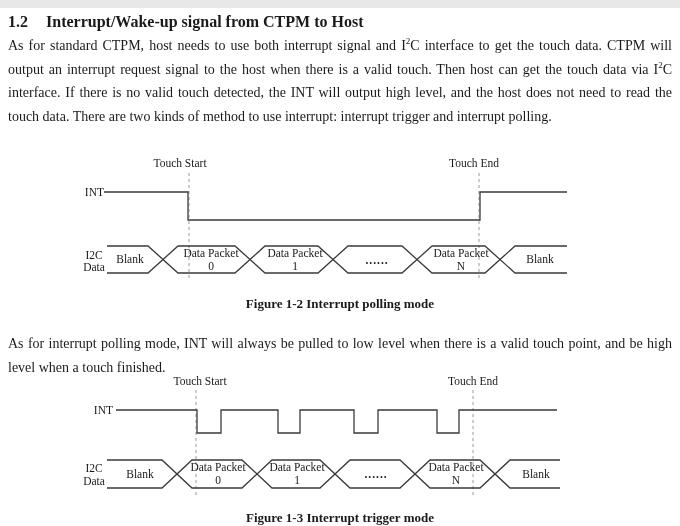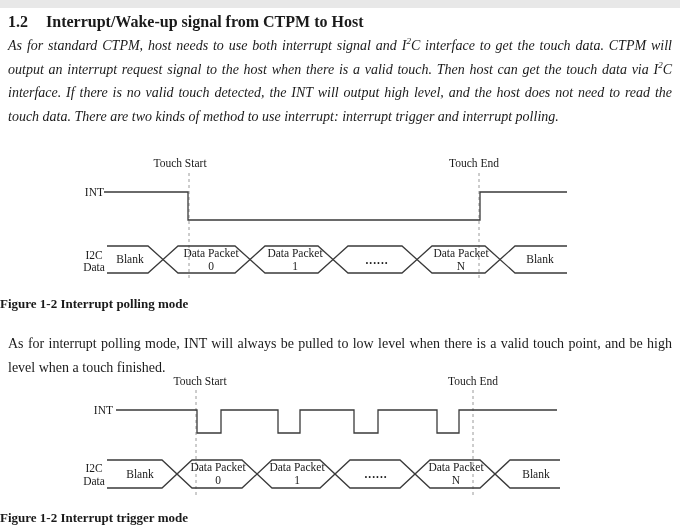--- a/index.html
+++ b/index.html
@@ -10,28 +10,28 @@
   }
   .heading{
     position:absolute;top:5px;left:8px;width:664px;
     font-size:16px;font-weight:bold;white-space:nowrap;
   }
   .heading .num{display:inline-block;margin-right:18px;}
   .para{
     position:absolute;left:8px;width:664px;
     font-size:14px;line-height:23.6px;text-align:justify;
   }
-  .para1{top:26px;font-style:italic;}
+  .para1{top:26px;}
   .para2{top:324px;}
   sup{font-size:9px;line-height:0;}
   .fig-svg{position:absolute;left:0;}
   .fig1{top:145px;}
   .fig2{top:363px;}
   .caption{
-    position:absolute;left:0;width:680px;
+    position:absolute;left:0;width:680px;text-align:center;
     font-size:13px;font-weight:bold;
   }
   .cap1{top:288px;}
   .cap2{top:502px;}
   svg text{
     font-family:"Liberation Serif","DejaVu Serif",serif;
     font-size:11.5px;fill:#1a1a1a;
   }
   svg .wave{fill:none;stroke:#3a3a3a;stroke-width:1.3;}
   svg .guide{stroke:#9a9a9a;stroke-width:1;stroke-dasharray:3,3;fill:none;}
@@ -101,15 +101,15 @@
     <text x="218" y="100" text-anchor="middle">Data Packet</text>
     <text x="218" y="113" text-anchor="middle">0</text>
     <text x="297" y="100" text-anchor="middle">Data Packet</text>
     <text x="297" y="113" text-anchor="middle">1</text>
     <text class="dots" x="376" y="107" text-anchor="middle">......</text>
     <text x="456" y="100" text-anchor="middle">Data Packet</text>
     <text x="456" y="113" text-anchor="middle">N</text>
     <text x="536" y="107" text-anchor="middle">Blank</text>
   </svg>
 
-  <div class="caption cap2">Figure 1-2 Interrupt trigger mode</div>
+  <div class="caption cap2">Figure 1-3 Interrupt trigger mode</div>
 
 </div>
 
 </body></html>

